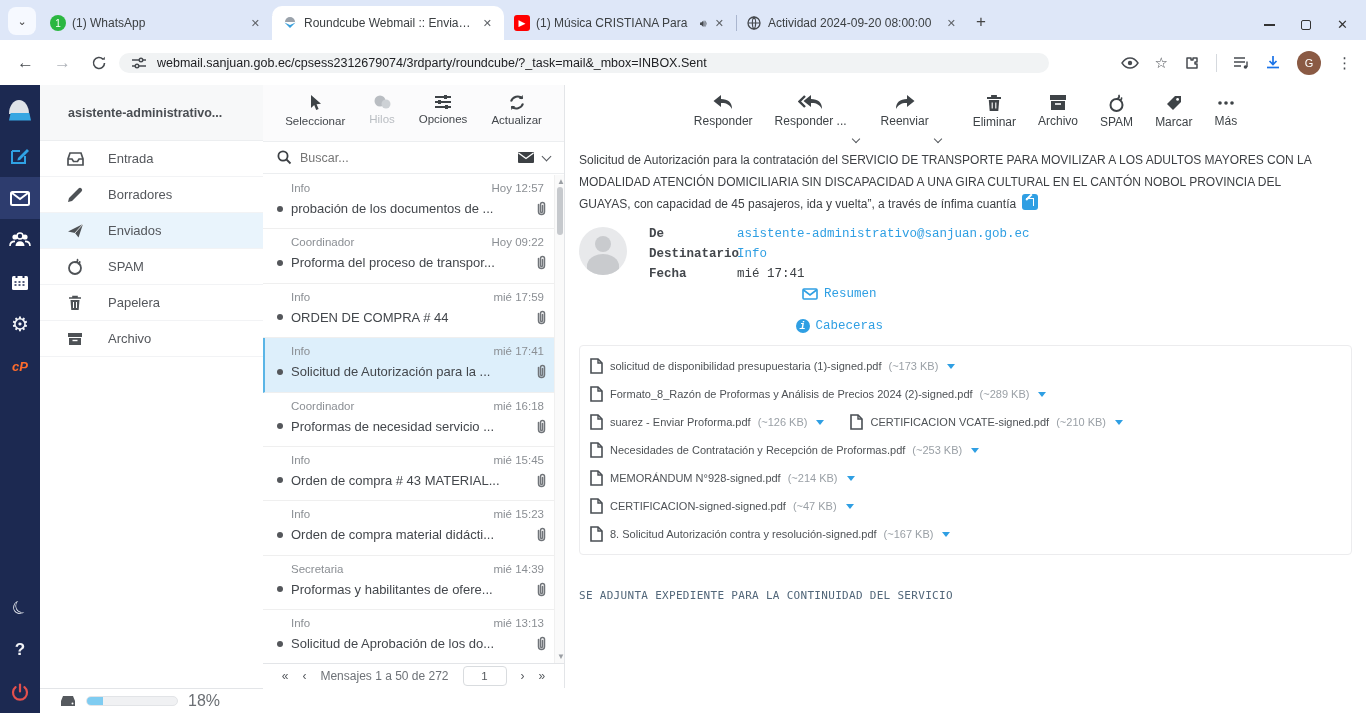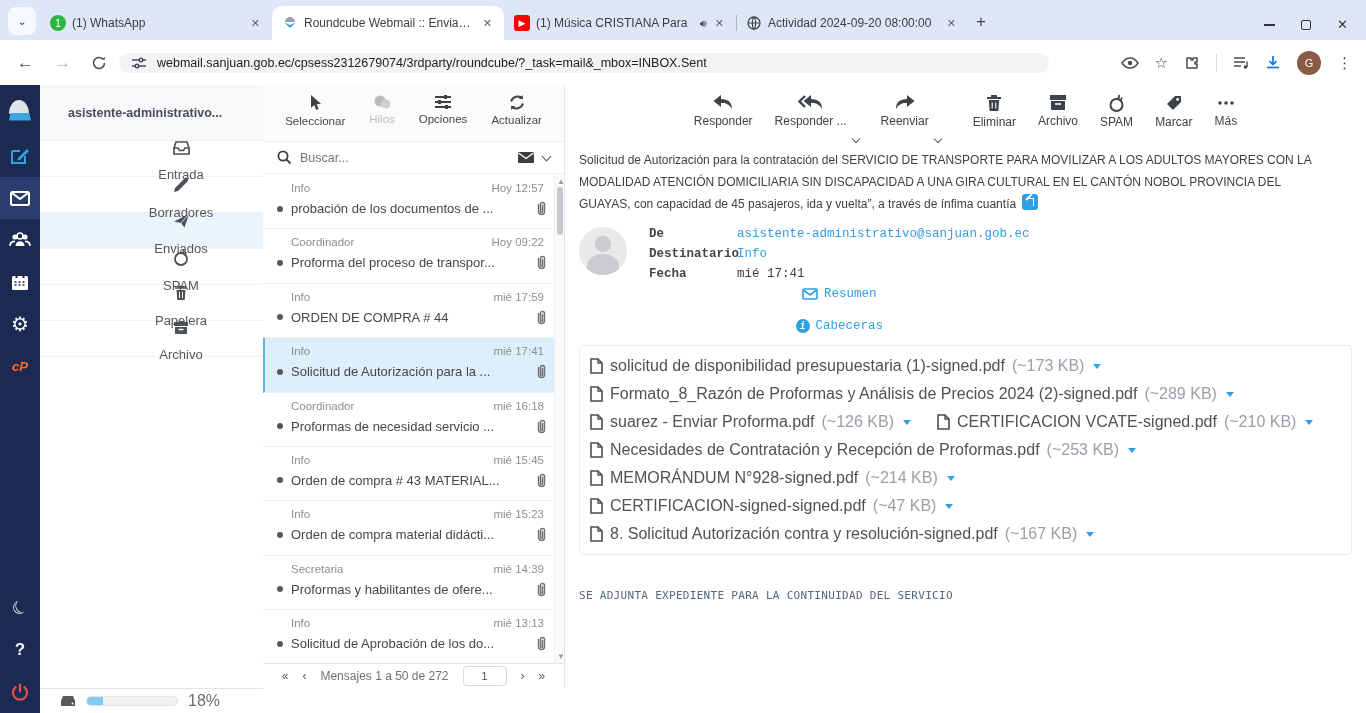--- a/index.html
+++ b/index.html
@@ -44,21 +44,21 @@
   .rail-bottom { margin-top:auto; display:flex; flex-direction:column; align-items:center; }
   .moon { font-size:18px; transform:rotate(-28deg); }
   .help-q { font-size:17px; font-weight:bold; }
   .power { color:#e4504d; }
 
   
   .folders { position:absolute; left:40px; top:85px; width:257px; height:603px; background:#fff; border-right:1px solid #e3e5e8; }
   .acct-row { height:56px; display:flex; align-items:center; padding:0 10px 0 28px; border-bottom:1px solid #eceef0; background:#f7f8f9; }
   .acct-name { font-size:12.5px; font-weight:bold; color:#4a4e53; flex:1; white-space:nowrap; overflow:hidden; }
   .kebab { color:#5a5e63; font-size:14px; letter-spacing:0; line-height:5px; width:14px; text-align:center; }
-  .folder { height:36px; display:flex; align-items:center; gap:12px; padding-left:26px; font-size:13px; color:#54575c; border-bottom:1px solid #f2f3f5;flex-direction:column; }
+  .folder { height:36px; display:flex; align-items:center; gap:24px; padding-left:26px; font-size:13px; color:#54575c; border-bottom:1px solid #f2f3f5; }
   .folder.sel { background:#e9f4fc; }
   .fol-ic { width:18px; display:flex; justify-content:center; color:#4e5256; }
   .quota { position:absolute; left:40px; bottom:0; width:223px; height:25px; border-top:1px solid #e3e5e8; display:flex; align-items:center; gap:10px; padding:0 12px 0 20px; background:#fff; }
   .quota-bar { width:92px; height:10px; background:#f0f1f3; border:1px solid #e2e4e7; border-radius:5px; overflow:hidden; }
   .quota-fill { height:100%; background:#7fccf1; }
   .quota-pct { font-size:16px; color:#6b6f74; }
 
   
   .msglist { position:absolute; left:263px; top:85px; width:302px; height:603px; background:#fff; border-right:1px solid #e3e5e8; }
   .list-toolbar { height:57px; display:flex; align-items:flex-start; justify-content:center; gap:24px; padding-top:9px; border-bottom:1px solid #eceef0; background:#fbfbfc; }
@@ -103,21 +103,21 @@
   .hdr-row { display:flex; margin-bottom:6px; }
   .hdr-label { width:88px; font-weight:bold; color:#43474c; }
   .hdr-val { color:#3c4044; }
   a.link { color:#2f9fe3; text-decoration:none; }
   .mini-links { display:flex; gap:18px; margin-top:4px; align-items:center; font-size:12.5px;flex-direction:column; }
   .mini-links .item { display:flex; align-items:center; gap:6px; color:#2f9fe3; }
   .info-ic { width:14px; height:14px; border-radius:50%; background:#2f9fe3; color:#fff; font-size:10px; font-weight:bold; display:flex; align-items:center; justify-content:center; font-style:italic; }
 
   .attbox { margin:12px 14px 0 14px; border:1px solid #ececee; border-radius:4px; padding:6px 10px; }
   .att-row { display:flex; align-items:center; gap:26px; min-height:28px; }
-  .att { display:flex; align-items:center; gap:7px; font-size:16px; }
+  .att { display:flex; align-items:center; gap:7px; font-size:11px; }
   .att .fname { color:#4e5256; }
   .att .fsize { color:#9aa0a6; }
   .att-caret { width:0; height:0; border-left:4px solid transparent; border-right:4px solid transparent; border-top:5px solid #2f9fe3; margin-left:2px; }
   .body-text { margin:34px 14px 0; font-family:"DejaVu Sans Mono", monospace; font-size:11px; color:#52677a; letter-spacing:.3px; }
 
   svg { display:block; }
 </style>
 </head>
 <body>
 

